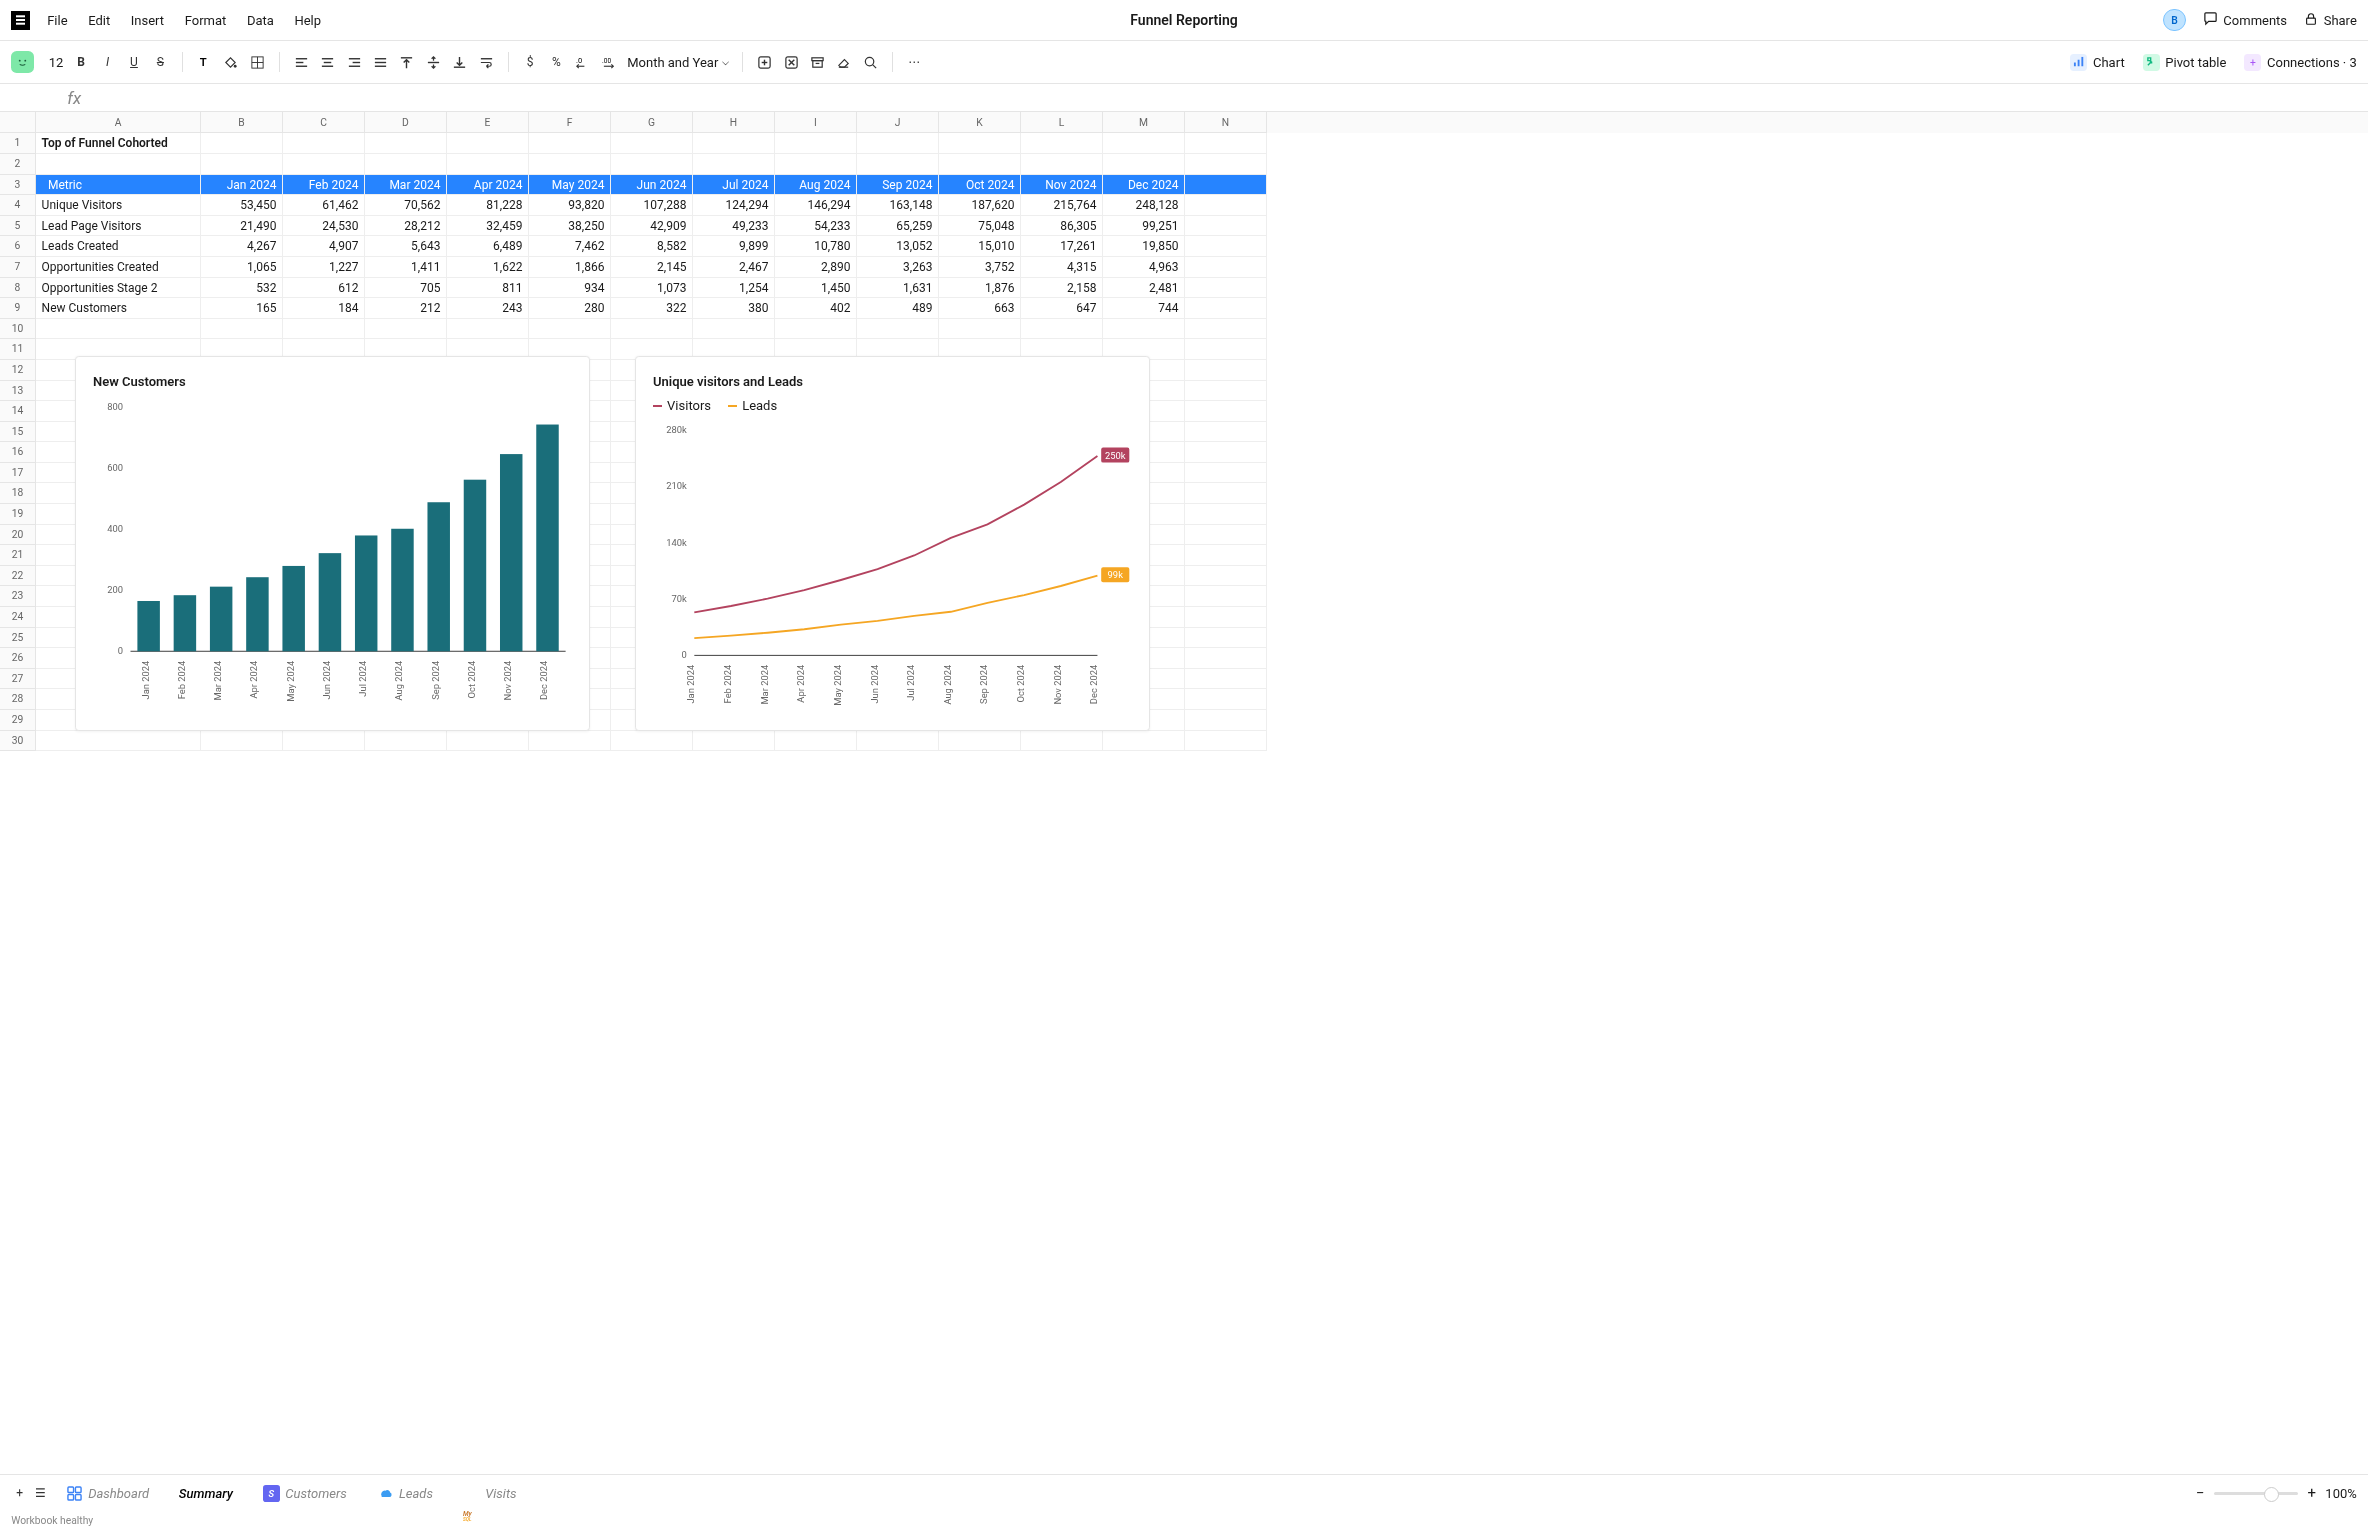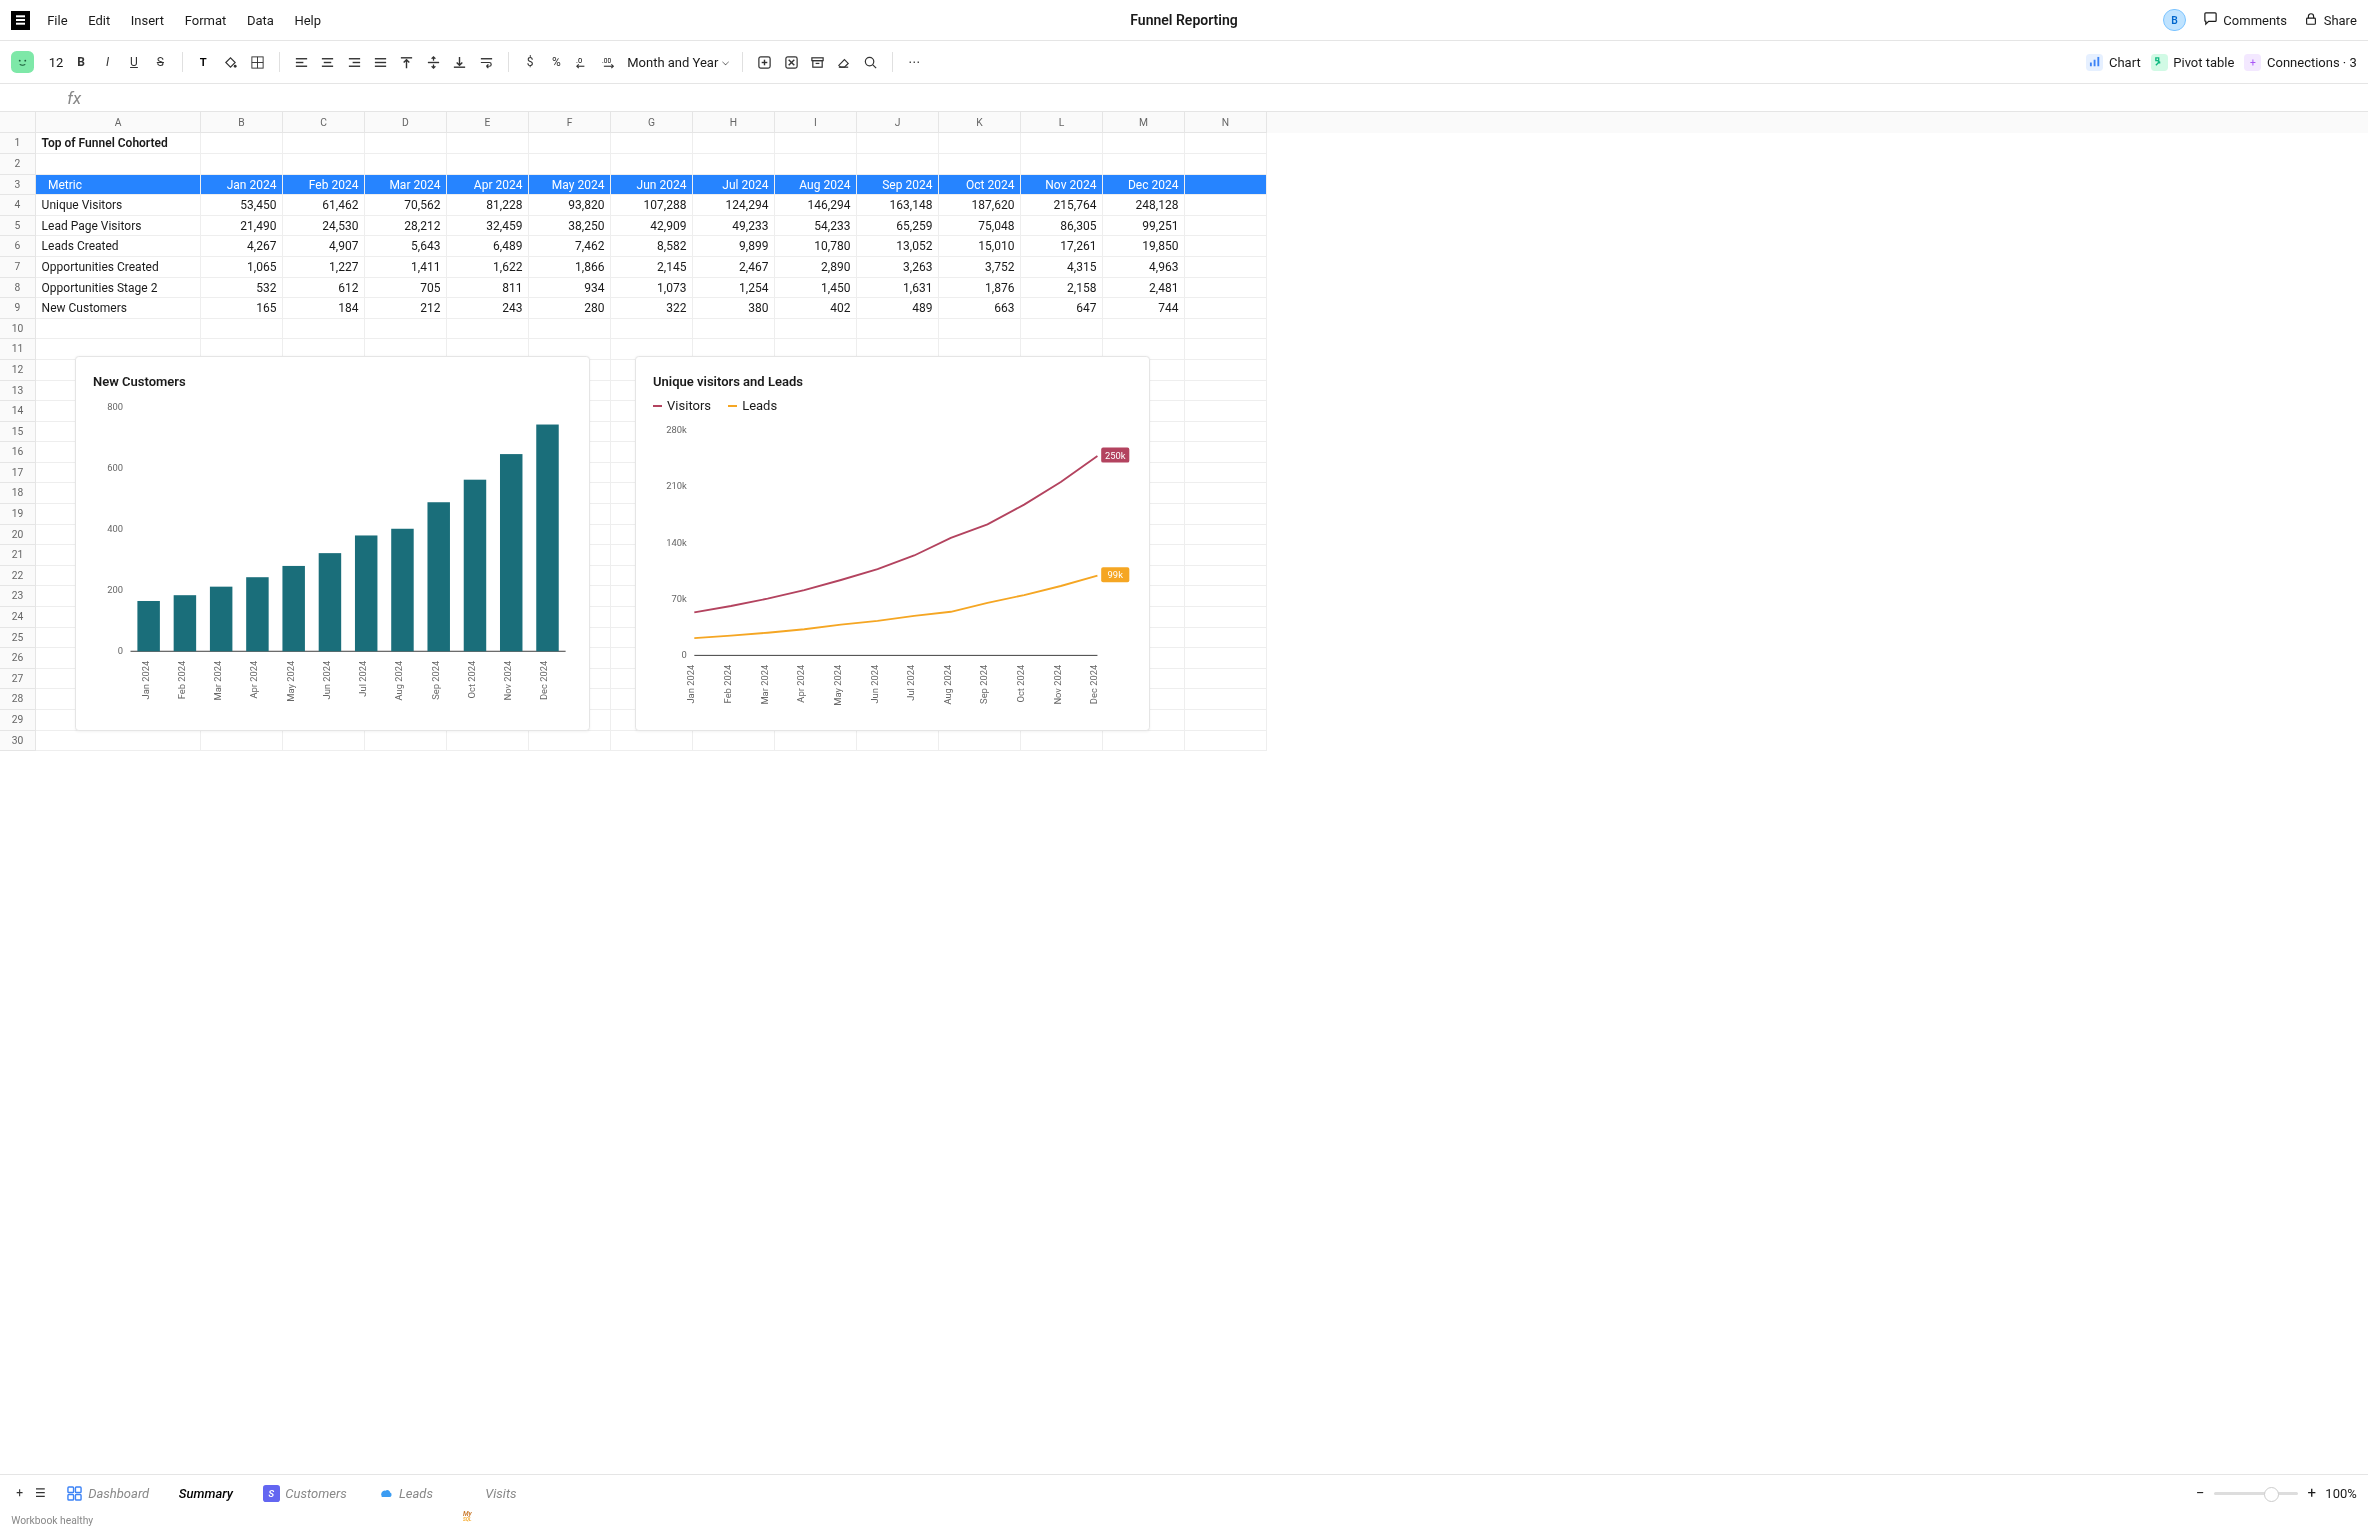--- a/index.html
+++ b/index.html
@@ -14,21 +14,21 @@
 .top-right { margin-left: auto; display: flex; align-items: center; gap: 17px; }
 .avatar { width: 22.5px; height: 22.5px; border-radius: 50%; background: #bfe3ff; border: 1.9px solid #7cc4ff; display: flex; align-items: center; justify-content: center; font-size: 10.3px; font-weight: 600; color: #0066cc; }
 .top-btn { display: flex; align-items: center; gap: 5.6px; cursor: pointer; font-size: 13px; }
 
 .toolbar { display: flex; align-items: center; height: 43px; border-bottom: 0.9px solid #e5e5e5; padding: 0 11.2px; gap: 7.5px; }
 .face { width: 22.5px; height: 22.5px; background: #7ee8a8; border-radius: 5.6px; display: flex; align-items: center; justify-content: center; font-size: 11.2px; margin-right: 7.5px; }
 .tb-group { display: flex; align-items: center; gap: 9.4px; }
 .tb-sep { width: 0.9px; height: 20.6px; background: #e0e0e0; margin: 0 5.6px; }
 .tb-icon { width: 17px; height: 17px; display: flex; align-items: center; justify-content: center; cursor: pointer; color: #333; }
 .tb-text { font-size: 13px; cursor: pointer; display: flex; align-items: center; gap: 3.7px; }
-.toolbar-right { margin-left: auto; display: flex; align-items: center; gap: 10px; }
+.toolbar-right { margin-left: auto; display: flex; align-items: center; gap: 18px; }
 .pill { display: flex; align-items: center; gap: 5.6px; font-size: 13px; cursor: pointer; }
 .pill-ico { width: 17px; height: 17px; border-radius: 3.7px; display: flex; align-items: center; justify-content: center; font-size: 10.3px; }
 .chart-ico { background: #e6f0ff; color: #3b82f6; }
 .pivot-ico { background: #d1fae5; color: #10b981; }
 .conn-ico { background: #f3e8ff; color: #a855f7; }
 
 .formula-bar { display: flex; align-items: center; height: 28px; border-bottom: 0.9px solid #e5e5e5; padding: 0 11.2px; gap: 11.2px; }
 .fx { font-style: italic; color: #888; font-size: 17px; margin-left: 56px; }
 
 .grid-wrap { position: relative; height: calc(100vh - 41px - 43px - 28px - 37px - 20.6px); overflow: auto; }

